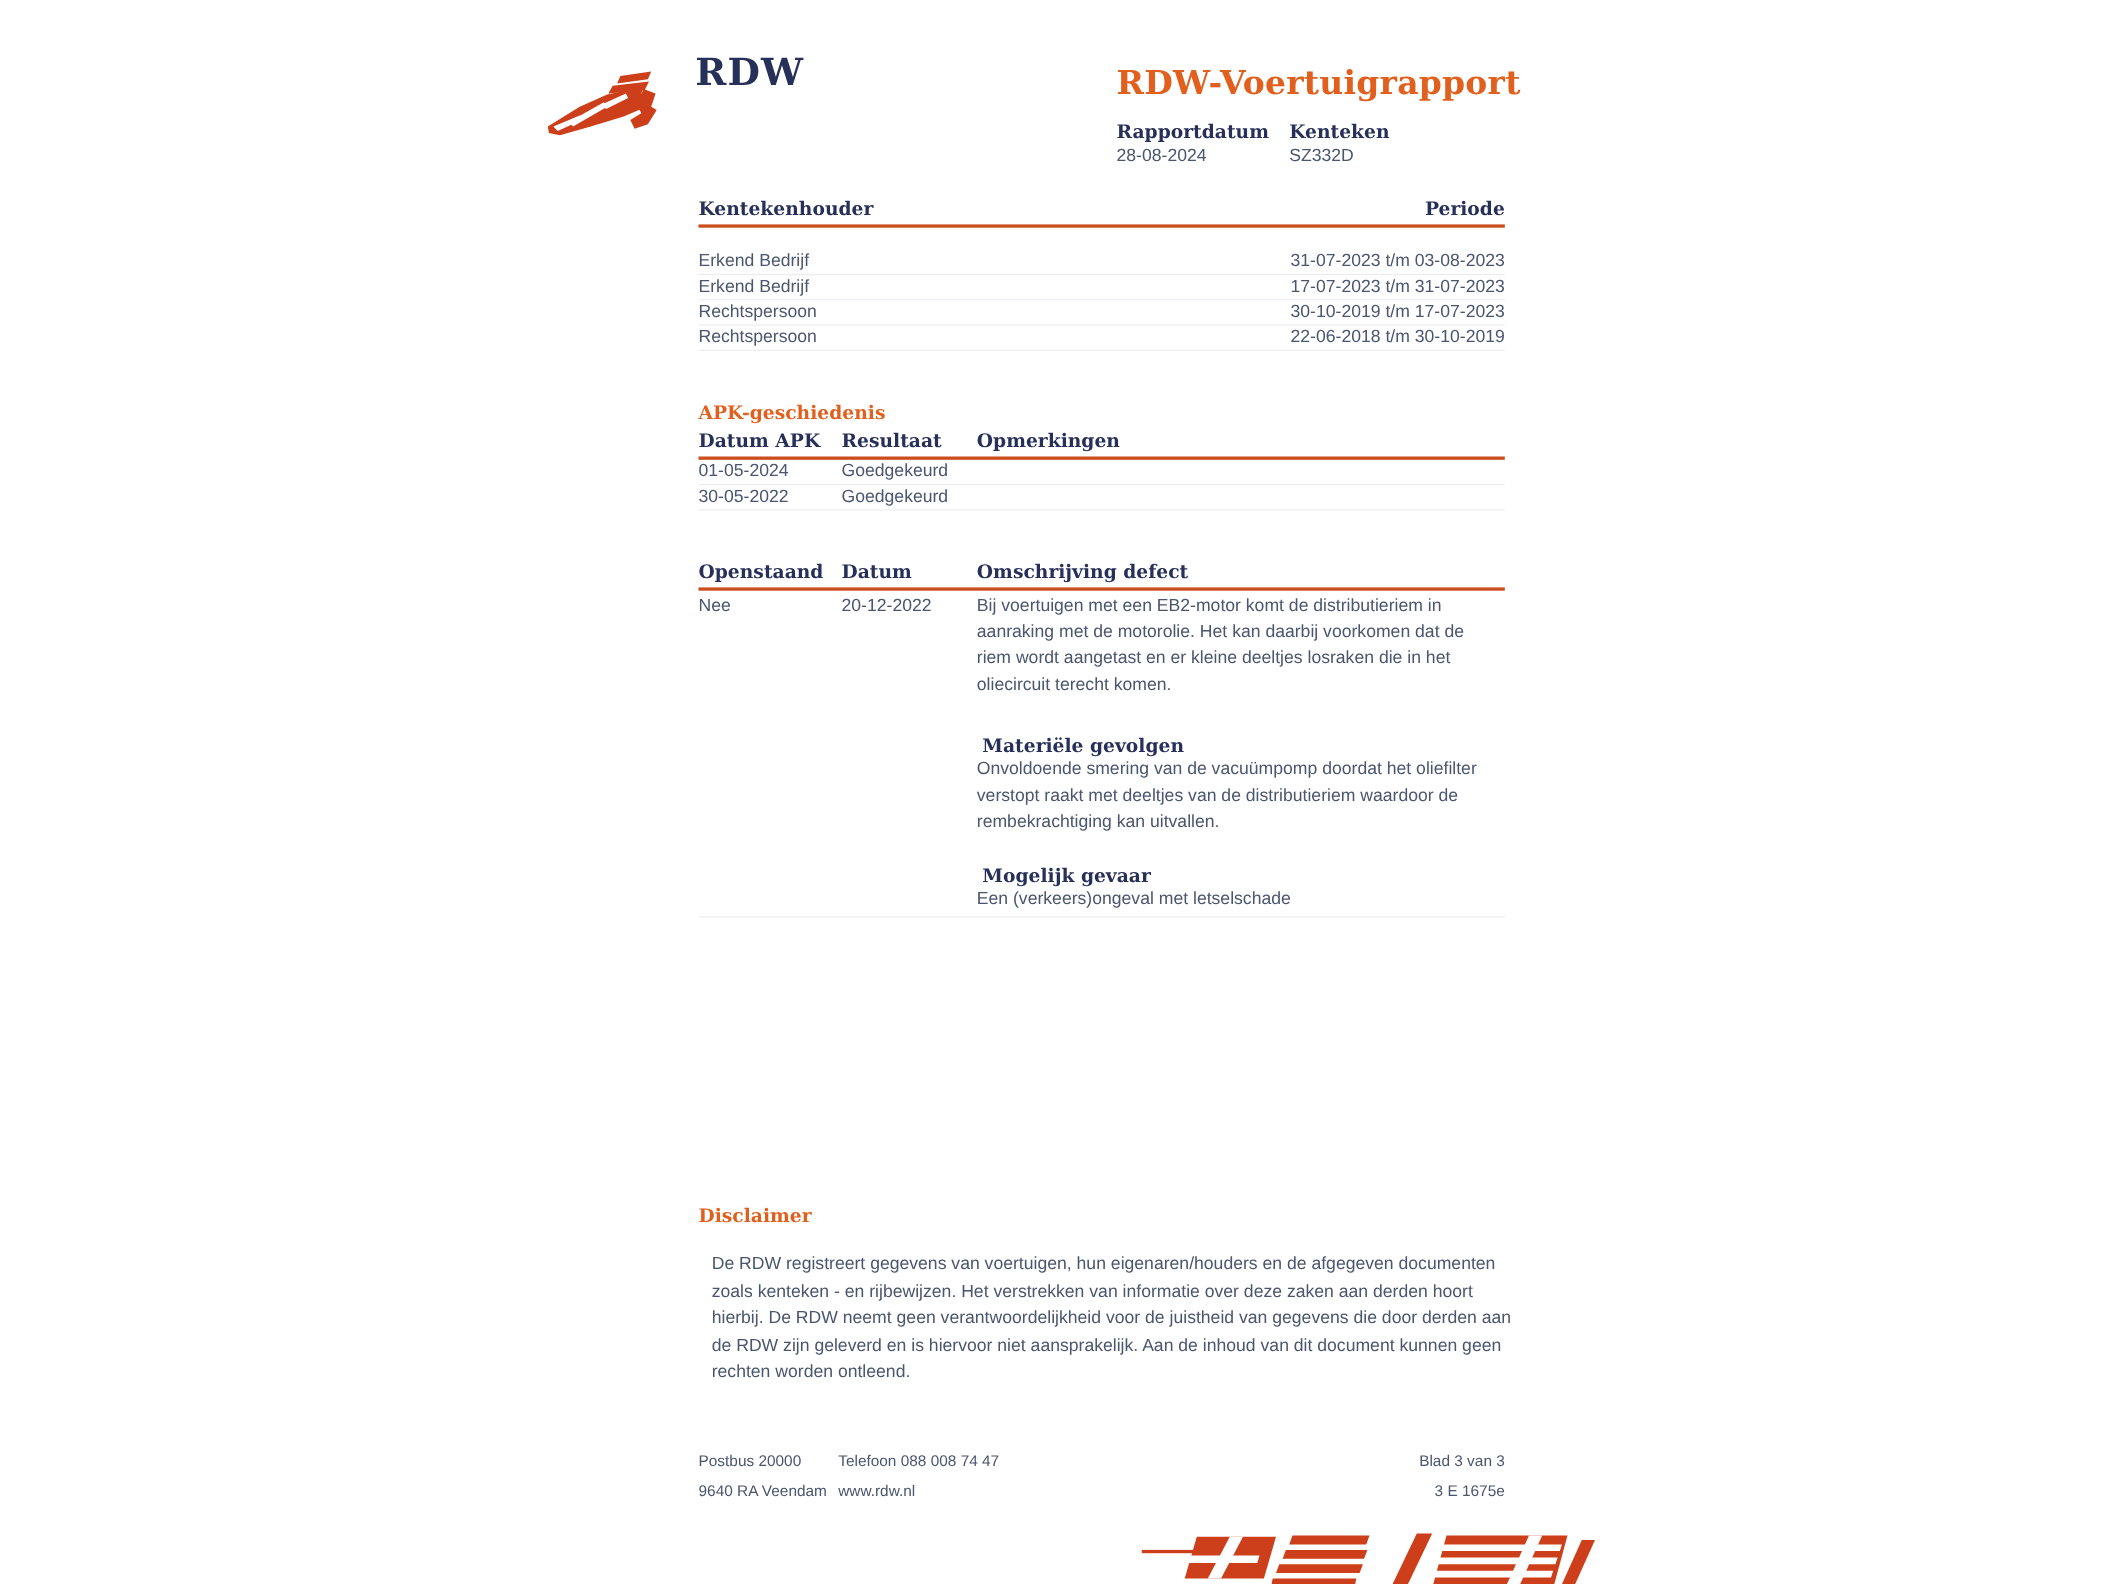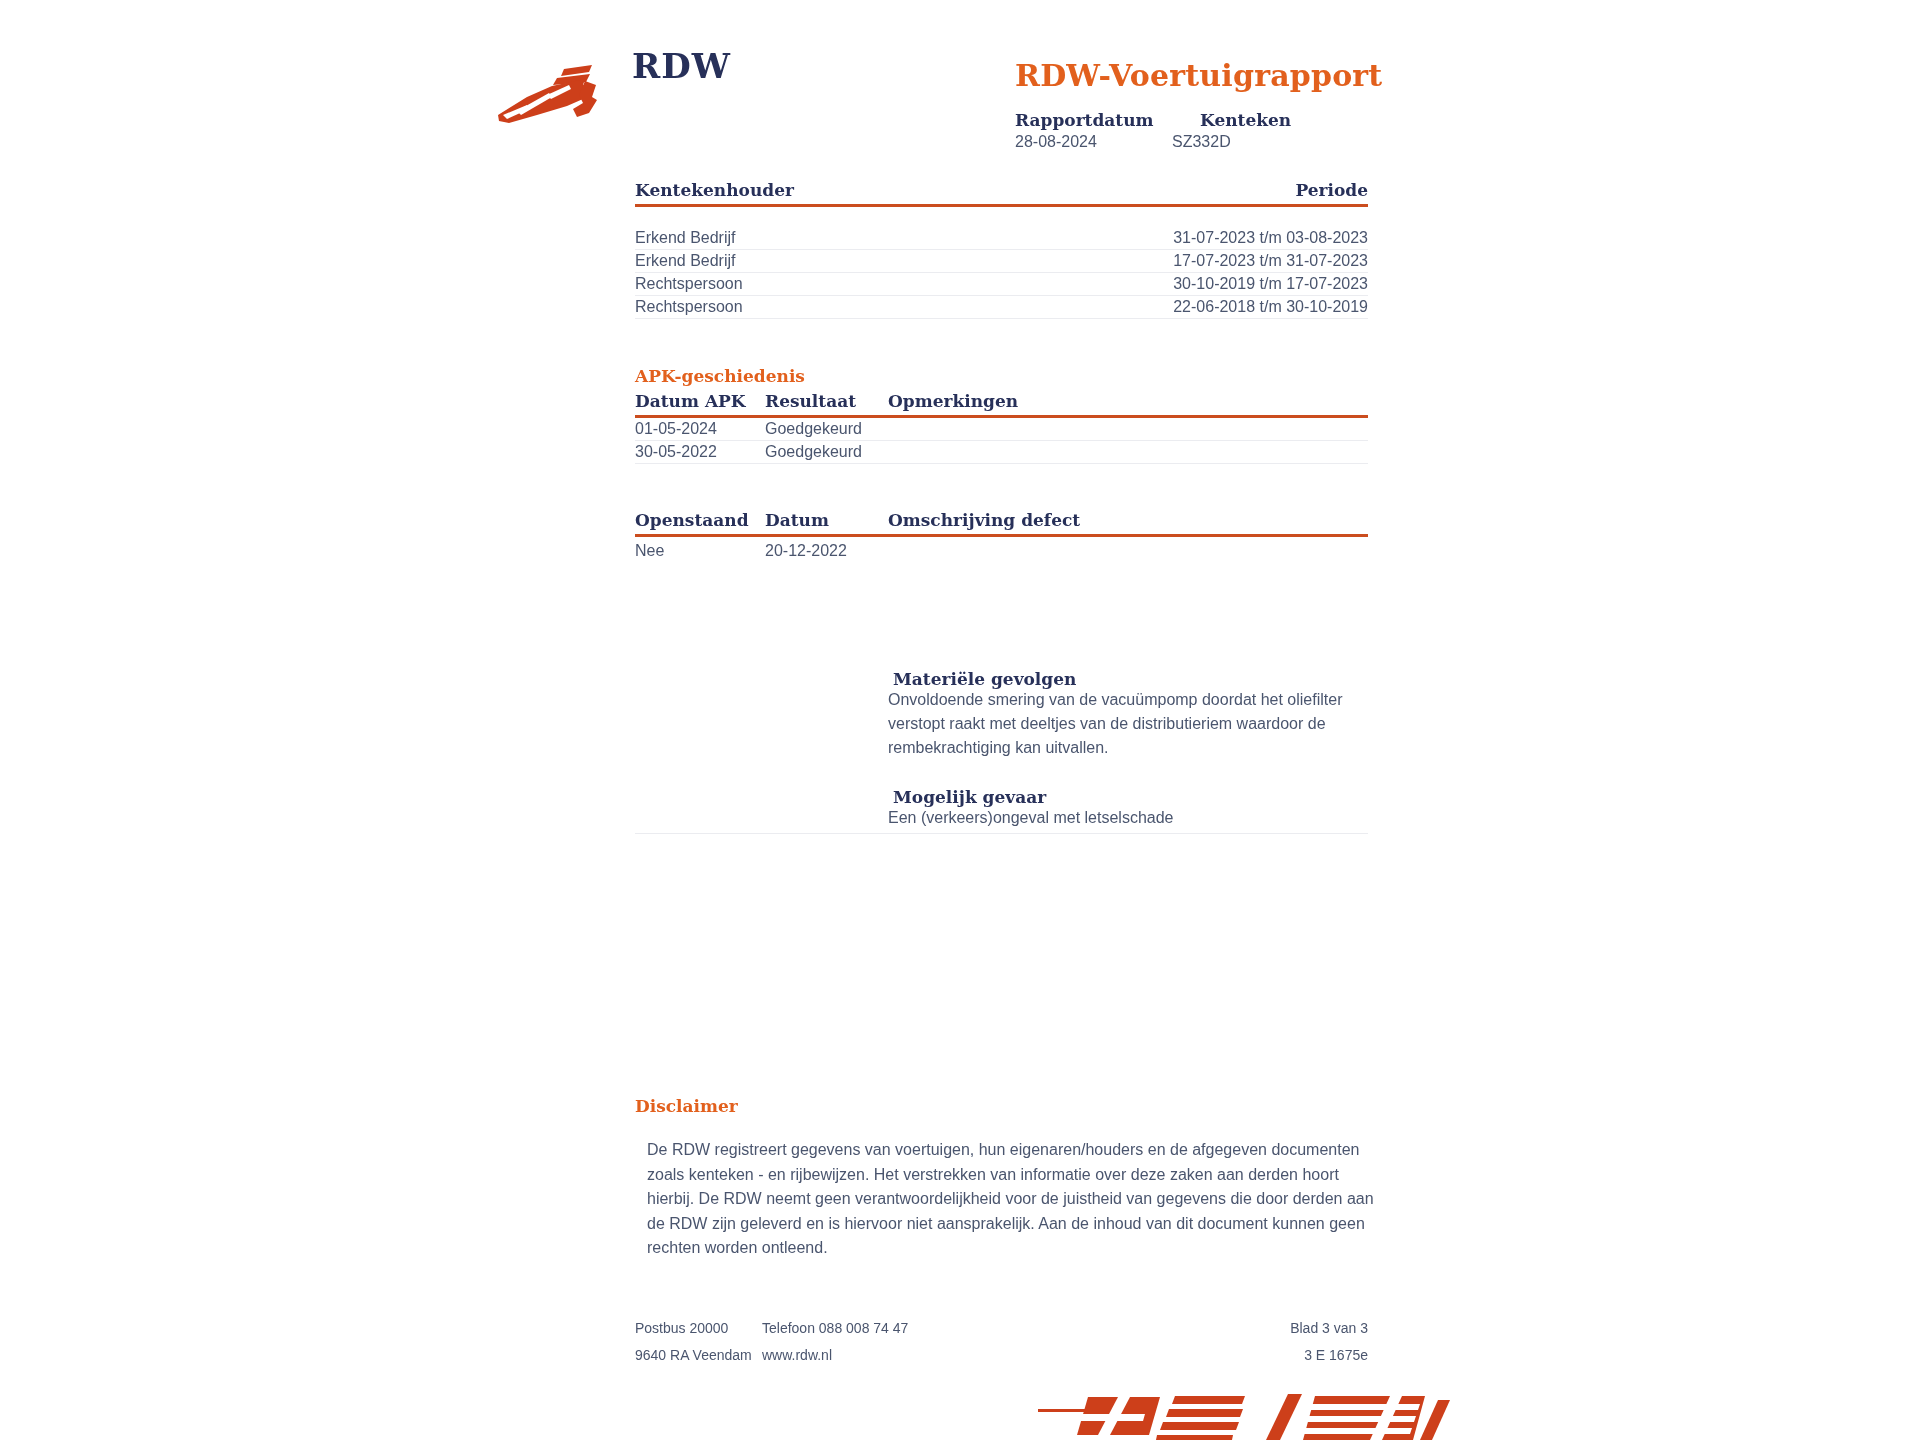--- a/index.html
+++ b/index.html
@@ -19,21 +19,21 @@
   
   .logo-feather{position:absolute;left:497px;top:64px;width:124px;height:62px;}
   .logo-text{position:absolute;left:632px;top:46px;
              font-family:"DejaVu Serif",serif;font-weight:700;font-size:34px;
              color:var(--navy);letter-spacing:1px;}
   .title{position:absolute;left:1015px;top:58px;margin:0;
          font-family:"DejaVu Serif",serif;font-weight:700;font-size:30px;
          color:var(--orange-heading);letter-spacing:.2px;}
   .meta-label{position:absolute;top:110px;font-family:"DejaVu Serif",serif;
               font-weight:700;font-size:17px;color:var(--navy);}
-  .meta-label.date{left:1015px;} .meta-label.plate{left:1172px;margin-left:28px;}
+  .meta-label.date{left:1015px;} .meta-label.plate{left:1172px;}
   .meta-value{position:absolute;top:133px;font-size:16px;color:var(--body);}
   .meta-value.date{left:1015px;} .meta-value.plate{left:1172px;}
 
   
   .t-head{display:flex;justify-content:space-between;align-items:flex-end;
           font-family:"DejaVu Serif",serif;font-weight:700;font-size:17px;
           color:var(--navy);padding-bottom:4px;border-bottom:3px solid var(--orange-rule);}
   .grid3{display:grid;grid-template-columns:130px 123px 1fr;}
   .t-head3{font-family:"DejaVu Serif",serif;font-weight:700;font-size:17px;
            color:var(--navy);padding-bottom:4px;border-bottom:3px solid var(--orange-rule);}
@@ -155,20 +155,21 @@
 
   <section class="recall">
     <div class="t-head3 grid3">
       <span>Openstaand</span>
       <span>Datum</span>
       <span>Omschrijving defect</span>
     </div>
     <div class="detail-row grid3">
       <span class="cell">Nee</span>
       <span class="cell">20-12-2022</span>
+      <span class="desc">Bij voertuigen met een EB2-motor komt de distributieriem in aanraking met de motorolie. Het kan daarbij voorkomen dat de riem wordt aangetast en er kleine deeltjes losraken die in het oliecircuit terecht komen.</span>
     </div>
   </section>
 
   <h3 class="subhead cons-head">Materiële gevolgen</h3>
   <p class="cons-text">Onvoldoende smering van de vacuümpomp doordat het oliefilter verstopt raakt met deeltjes van de distributieriem waardoor de rembekrachtiging kan uitvallen.</p>
 
   <h3 class="subhead danger-head">Mogelijk gevaar</h3>
   <p class="danger-text">Een (verkeers)ongeval met letselschade</p>
 
   <div class="full-rule"></div>

